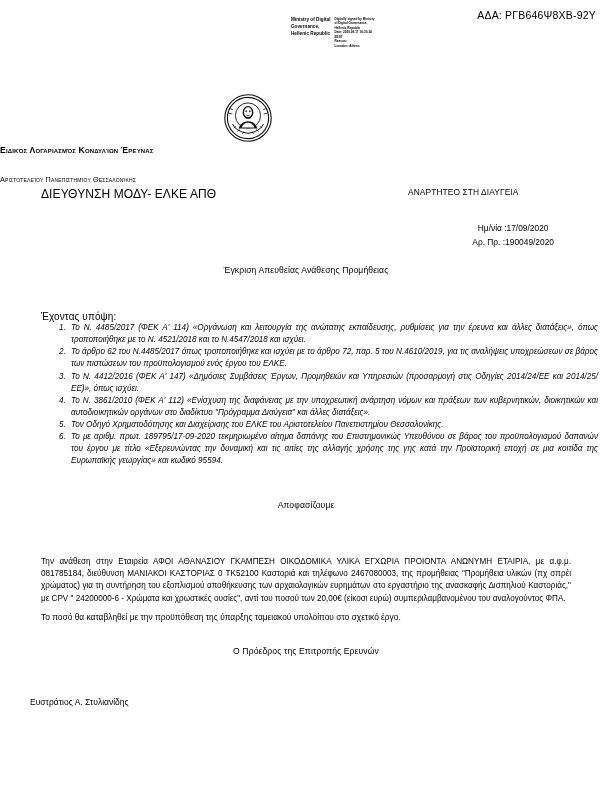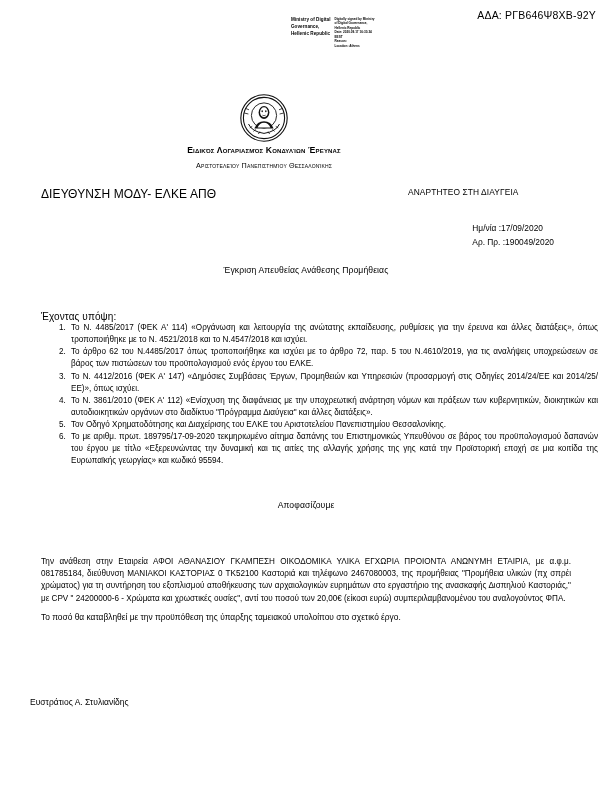--- a/index.html
+++ b/index.html
@@ -52,39 +52,39 @@
     right: 16px;
     top: 9px;
     font-size: 10.5px;
     letter-spacing: 0.2px;
     white-space: nowrap;
   }
 
   
   .emblem-wrap {
     position: absolute;
-    left: 16px;
+    left: 0;
     top: 93px;
     width: 496px;
-    text-align: center;
+    text-align: left;
   }
   .seal {
     display: block;
     margin: 0 auto;
   }
   .org-line1 {
     margin-top: 2px;
     font-size: 8.6px;
     font-weight: bold;
     letter-spacing: 0.15px;
     font-variant: small-caps;
     text-transform: none;
   }
   .org-line2 {
-    margin-top: 6px;
+    margin-top: 20px;
     font-size: 7.2px;
     letter-spacing: 0.15px;
     font-variant: small-caps;
   }
 
   
   .hdr-left {
     position: absolute;
     left: 41px;
     top: 187px;
@@ -100,21 +100,21 @@
     letter-spacing: 0.1px;
     white-space: nowrap;
     text-align: center;
   }
   .meta {
     position: absolute;
     right: 58px;
     top: 222px;
     font-size: 8.4px;
     line-height: 1.65;
-    text-align: left;
+    text-align: center;
     white-space: nowrap;
   }
 
   
   .doc-title {
     position: absolute;
     left: 0;
     top: 265px;
     width: 612px;
     text-align: center;
@@ -146,20 +146,21 @@
     margin: 0;
     padding: 0 0 0 27px;
     font-size: 8.15px;
     line-height: 1.47;
     text-align: justify;
     list-style-position: outside;
   }
   ol.clauses li {
     margin: 0 0 0.3px 0;
     padding-left: 3px;
+    font-style: italic;
   }
   ol.clauses li::marker {
     font-size: 8.15px;
   }
 
   
   .decide {
     position: absolute;
     left: 0;
     top: 500px;
@@ -289,17 +290,18 @@
     <li>Το Ν. 4412/2016 (ΦΕΚ Α' 147) «Δημόσιες Συμβάσεις Έργων, Προμηθειών και Υπηρεσιών (προσαρμογή στις Οδηγίες 2014/24/ΕΕ και 2014/25/ΕΕ)», όπως ισχύει.</li>
     <li>Το Ν. 3861/2010 (ΦΕΚ Α' 112) «Ενίσχυση της διαφάνειας με την υποχρεωτική ανάρτηση νόμων και πράξεων των κυβερνητικών, διοικητικών και αυτοδιοικητικών οργάνων στο διαδίκτυο "Πρόγραμμα Διαύγεια" και άλλες διατάξεις».</li>
     <li>Τον Οδηγό Χρηματοδότησης και Διαχείρισης του ΕΛΚΕ του Αριστοτελείου Πανεπιστημίου Θεσσαλονίκης.</li>
     <li>Το με αριθμ. πρωτ. 189795/17-09-2020 τεκμηριωμένο αίτημα δαπάνης του Επιστημονικώς Υπευθύνου σε βάρος του προϋπολογισμού δαπανών του έργου με τίτλο «Εξερευνώντας την δυναμική και τις αιτίες της αλλαγής χρήσης της γης  κατά την Προϊστορική εποχή σε μια κοιτίδα της Ευρωπαϊκής γεωργίας» και κωδικό 95594.</li>
   </ol>
 
   <div class="decide">Αποφασίζουμε</div>
   <div class="award">Την ανάθεση στην Εταιρεία ΑΦΟΙ ΑΘΑΝΑΣΙΟΥ ΓΚΑΜΠΕΣΗ ΟΙΚΟΔΟΜΙΚΑ ΥΛΙΚΑ ΕΓΧΩΡΙΑ ΠΡΟΙΟΝΤΑ ΑΝΩΝΥΜΗ ΕΤΑΙΡΙΑ, με α.φ.μ. 081785184, διεύθυνση ΜΑΝΙΑΚΟΙ ΚΑΣΤΟΡΙΑΣ 0 ΤΚ52100 Καστοριά και τηλέφωνο 2467080003, της προμήθειας "Προμήθεια υλικών (πχ σπρέι χρώματος) για τη συντήρηση του εξοπλισμού αποθήκευσης των αρχαιολογικών ευρημάτων στο εργαστήριο της ανασκαφής Δισπηλιού Καστοριάς," με CPV " 24200000-6 - Χρώματα και χρωστικές ουσίες", αντί του ποσού των 20,00€ (είκοσι ευρώ) συμπεριλαμβανομένου του αναλογούντος ΦΠΑ.</div>
   <div class="payment">Το ποσό θα καταβληθεί με την προϋπόθεση της ύπαρξης ταμειακού υπολοίπου στο σχετικό έργο.</div>
 
+  <div class="sig-title">Ο Πρόεδρος της Επιτροπής Ερευνών</div>
   <div class="sig-block">
     <div>Ευστράτιος Α. Στυλιανίδης</div>
   </div>
 
 </div>
 
 </body></html>

